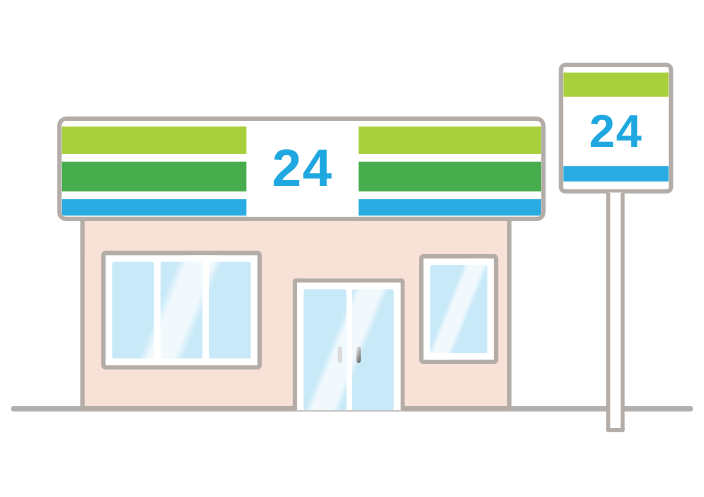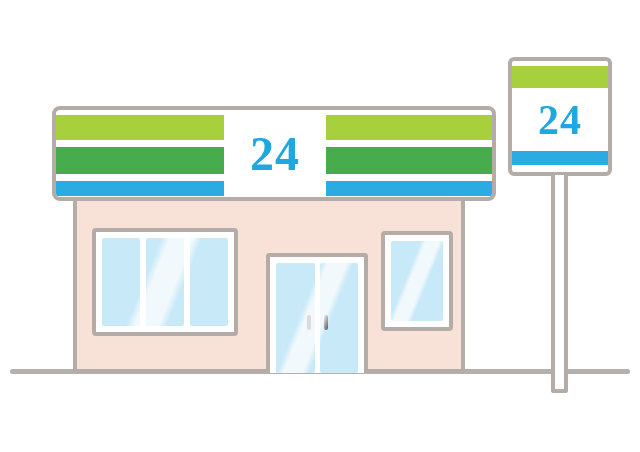--- a/index.html
+++ b/index.html
@@ -3,21 +3,21 @@
 <meta charset="utf-8">
 <style>
   * { box-sizing: border-box; margin: 0; padding: 0; }
   html, body { background: #ffffff; }
   .scene {
     position: relative;
     width: 640px;
     height: 452px;
     background: #ffffff;
     overflow: hidden;
-    font-family: Liberation Serif, serif;
+    font-family: Liberation Sans, sans-serif;
   }
   
   .ground {
     position: absolute;
     left: 10px; top: 369px;
     width: 620px; height: 5px;
     background: #b3b0ad;
     border-radius: 3px;
   }
   

